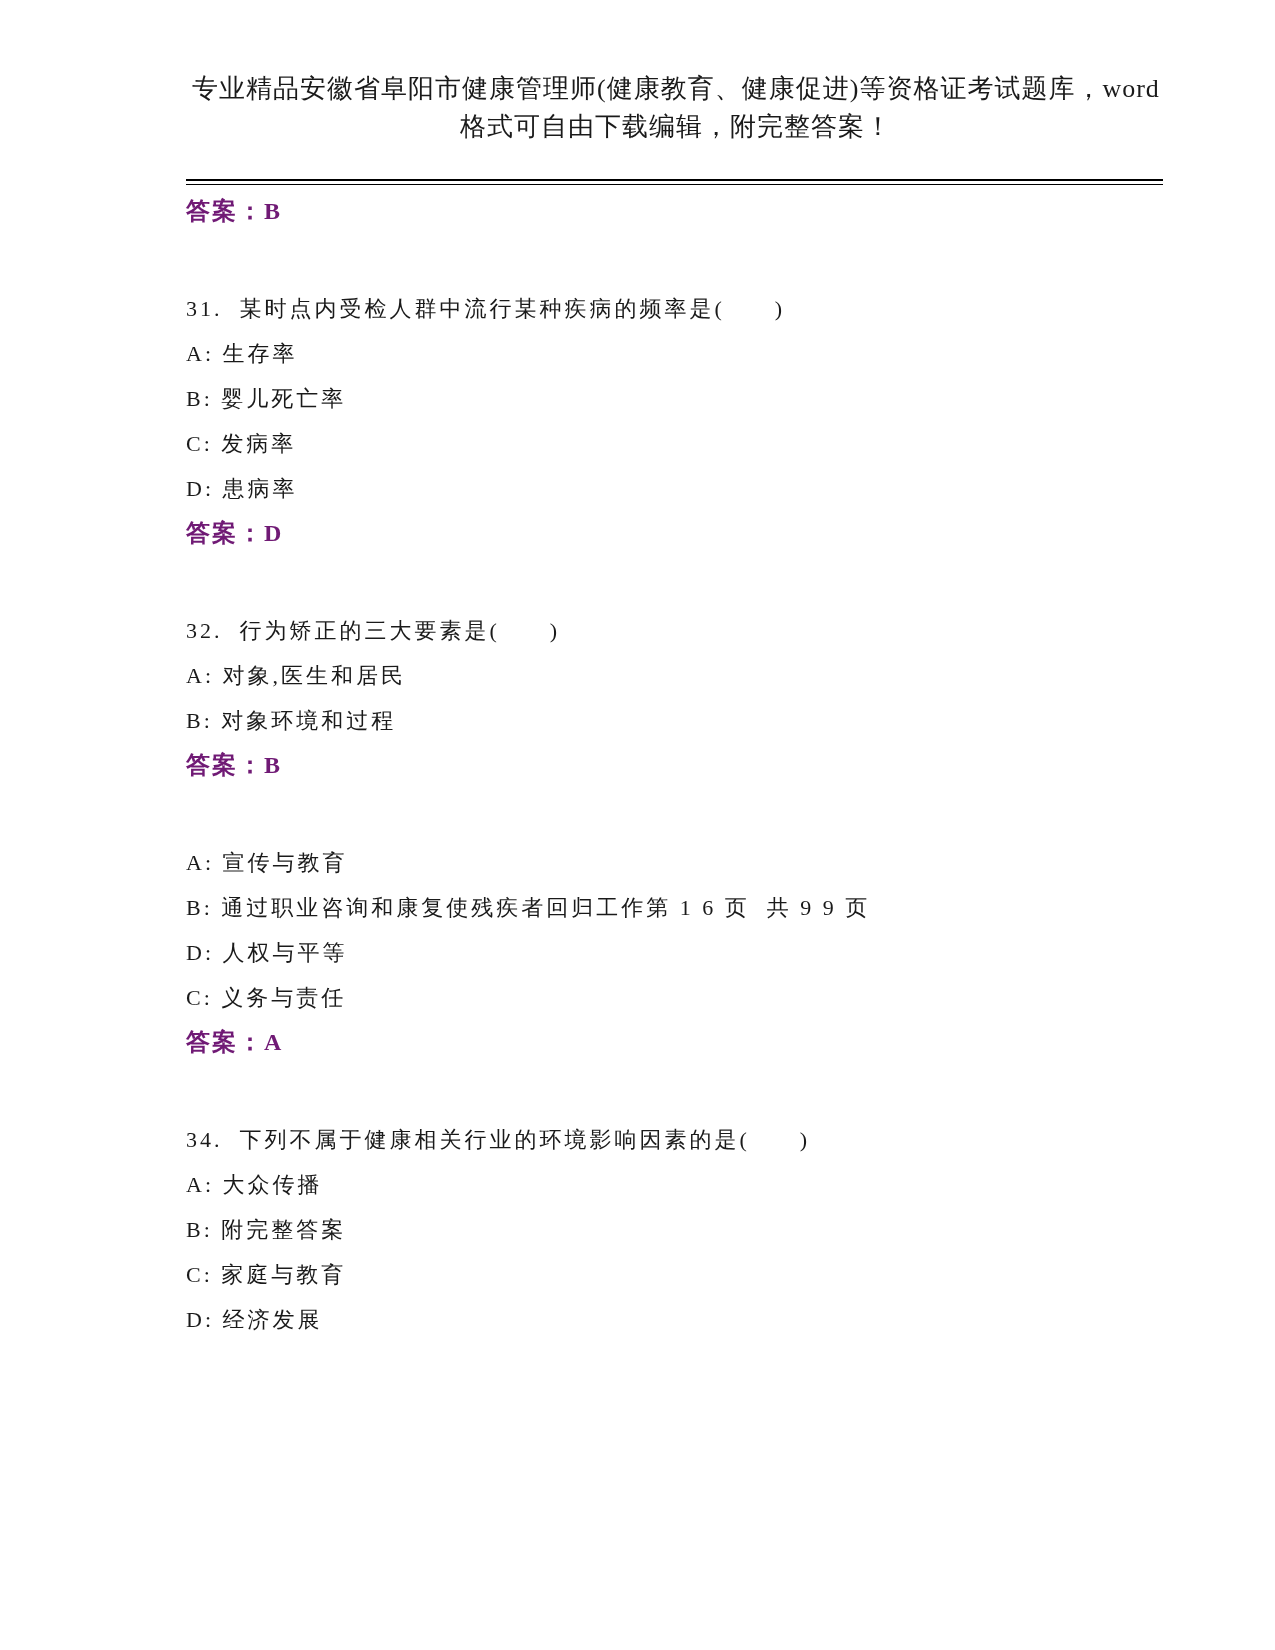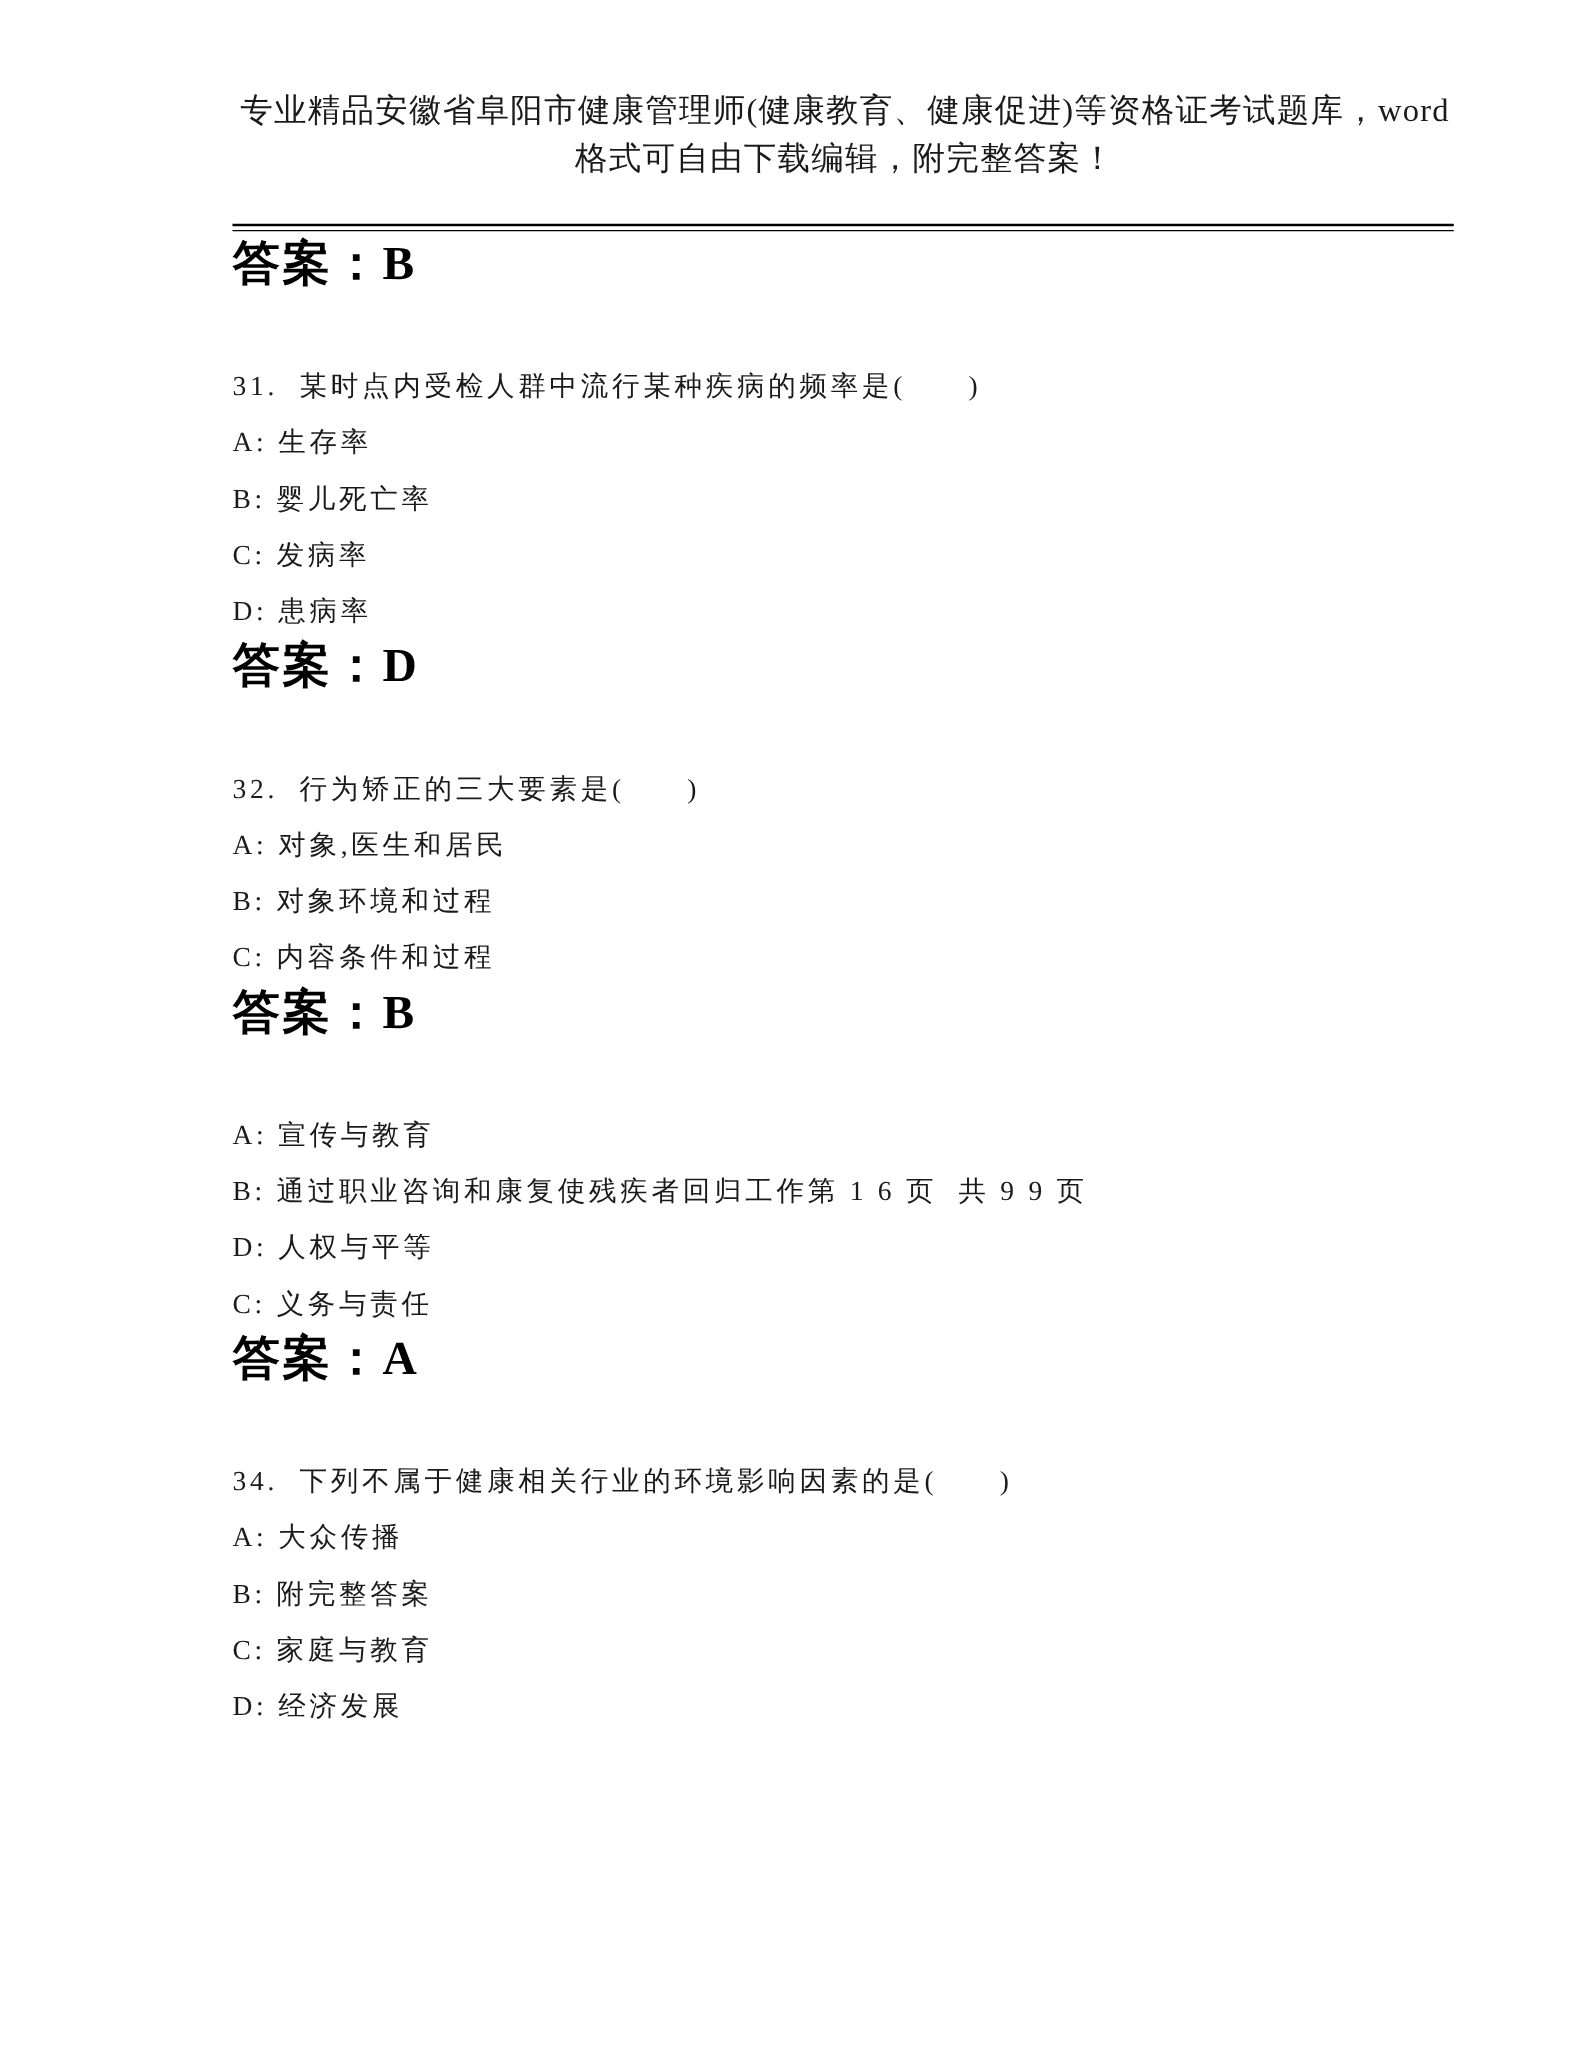--- a/index.html
+++ b/index.html
@@ -44,22 +44,22 @@
     width: 977px;
   }
   .ln {
     font-size: 22px;
     line-height: 45px;
     letter-spacing: 3px;
     white-space: pre-wrap;
   }
   .ans {
     font-weight: 700;
-    font-size: 38px;
-    color: #000000;
+    font-size: 24px;
+    color: #701a75;
     letter-spacing: 2px;
   }
   .lead {
     margin-top: 4px;
     line-height: 45px;
     white-space: pre-wrap;
   }
   .q {
     margin-top: 52px;
   }
@@ -85,21 +85,20 @@
       <div class="ln">B: 婴儿死亡率</div>
       <div class="ln">C: 发病率</div>
       <div class="ln">D: 患病率</div>
       <div class="ln ans">答案：D</div>
     </section>
 
     <section class="q">
       <div class="ln">32.  行为矫正的三大要素是(　　)</div>
       <div class="ln">A: 对象,医生和居民</div>
       <div class="ln">B: 对象环境和过程</div>
-      <div class="ln">C: 内容条件和过程</div>
       <div class="ln ans">答案：B</div>
     </section>
 
     <section class="q">
       <div class="ln">A: 宣传与教育</div>
       <div class="ln">B: 通过职业咨询和康复使残疾者回归工作第 1 6 页  共 9 9 页</div>
       <div class="ln">D: 人权与平等</div>
       <div class="ln">C: 义务与责任</div>
       <div class="ln ans">答案：A</div>
     </section>

